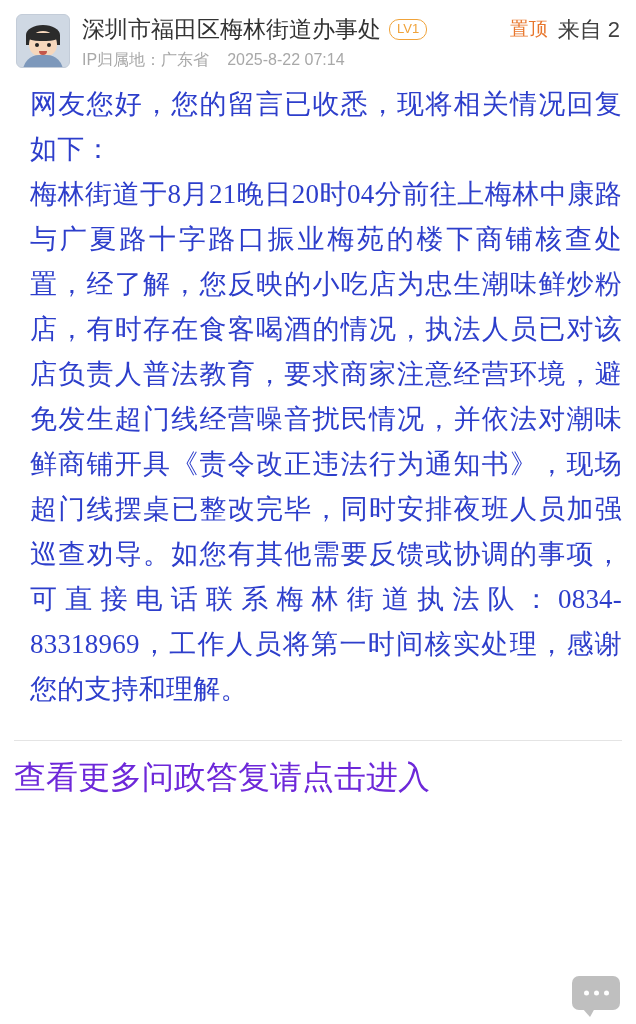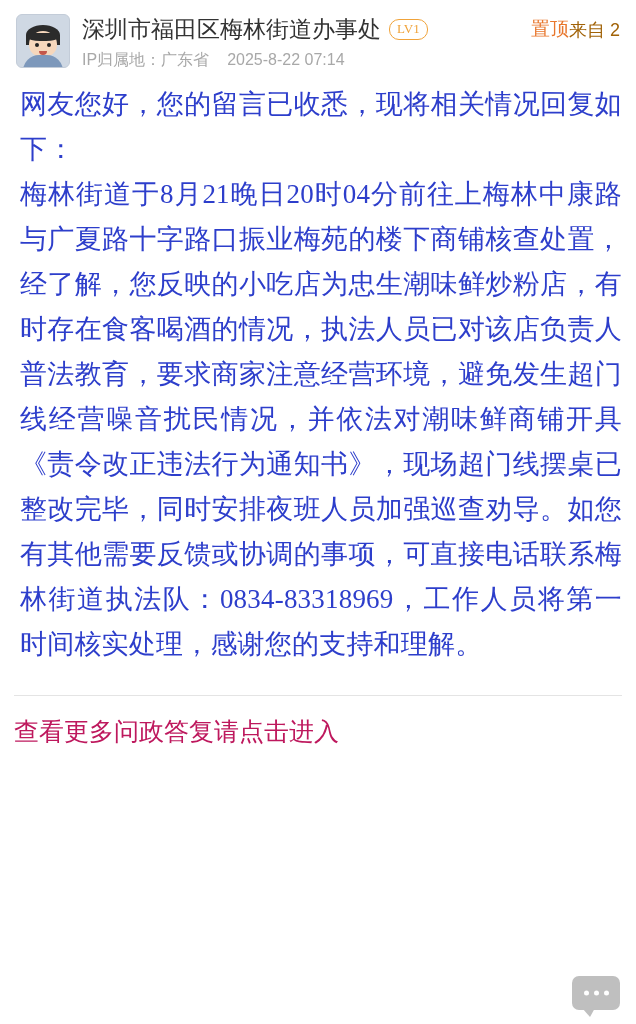--- a/index.html
+++ b/index.html
@@ -119,75 +119,75 @@
   }
   .lv-badge {
     margin-left: 8px;
     border: 1px solid #f0a33a;
     color: #f0a33a;
     border-radius: 10px;
     font-size: 13px;
     line-height: 16px;
     padding: 1px 7px 2px 7px;
     white-space: nowrap;
-    font-family: Liberation Serif, serif;
+    font-family: Liberation Sans, sans-serif;
   }
   .header-right {
     margin-left: auto;
     display: flex;
     align-items: flex-end;
     white-space: nowrap;
   }
   .pin-label {
     color: #e8762c;
     font-size: 19px;
     line-height: 24px;
   }
   .from-label {
-    color: #a16207;
-    font-size: 18px;
+    color: #404040;
+    font-size: 22px;
     line-height: 22px;
-    margin-left: 0;
+    margin-left: 10px;
   }
   .meta-row {
     margin-top: 6px;
     display: flex;
     align-items: flex-end;
     color: #a8a8a8;
     font-size: 16px;
     line-height: 20px;
   }
   .meta-ip { white-space: nowrap; }
   .meta-time { margin-left: 18px; white-space: nowrap; }
 
   
   .post-body {
-    padding: 6px 14px 0 20px;
+    padding: 6px 14px 0 30px;
     color: #2d3ecb;
     font-size: 27px;
     line-height: 45px;
     letter-spacing: 0.2px;
     font-family: "Liberation Serif", serif;
     text-align: justify;
   }
   .post-body p {
     margin: 0;
   }
   .post-body p + p { margin-top: 0; }
 
   
   .divider {
     margin: 28px 14px 0 14px;
     height: 1px;
     background: #e4e4e4;
   }
   .more-link {
     padding: 18px 14px 0 14px;
-    color: #be185d;
-    font-size: 25px;
+    color: #6d28d9;
+    font-size: 32px;
     line-height: 36px;
     font-family: "Liberation Serif", serif;
   }
 
   
   .comment-fab {
     position: absolute;
     right: 16px;
     bottom: 14px;
     width: 48px;

